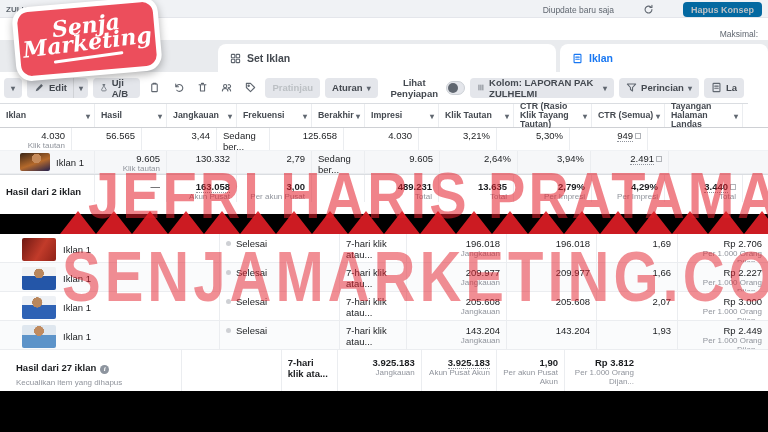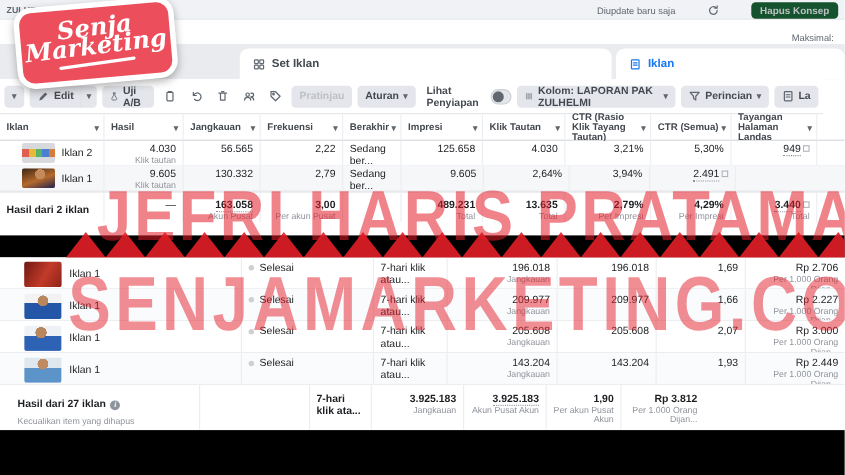--- a/index.html
+++ b/index.html
@@ -5,21 +5,21 @@
   * { margin:0; padding:0; box-sizing:border-box; }
   html,body { width:768px; height:432px; overflow:hidden; }
   body { font-family:"Liberation Sans", sans-serif; background:#fff; position:relative; color:#1c1e21; }
   #stage { position:absolute; inset:0; width:768px; height:432px; overflow:hidden; }
 
   
   .topbar { position:absolute; left:0; top:0; width:768px; height:18px; background:#f0f2f5; border-bottom:1px solid #e4e6eb; }
   .account { position:absolute; left:6px; top:5px; font-size:8px; color:#606770; font-weight:bold; }
   .top-right { position:absolute; right:6px; top:2px; display:flex; align-items:center; gap:25px; }
   .updated { font-size:8.5px; color:#606770; }
-  .btn { display:inline-flex; align-items:center; gap:4px; background:#14532d; border-radius:4px; font-size:9px; font-weight:bold; color:#444950; padding:0 8px; height:15px; cursor:pointer; }
+  .btn { display:inline-flex; align-items:center; gap:4px; background:#0369a1; border-radius:4px; font-size:9px; font-weight:bold; color:#444950; padding:0 8px; height:15px; cursor:pointer; }
   .btn.disabled { color:#bcc0c4; }
   .strip2 { position:absolute; left:0; top:18px; width:768px; height:22px; background:#fff; }
   .maximal { position:absolute; right:10px; top:29px; font-size:8.5px; color:#606770; }
 
   
   .tabsrow { position:absolute; left:0; top:40px; width:768px; height:32px; background:#e9ebee; }
   .tabcard { position:absolute; top:4px; height:28px; background:#fff; border-radius:8px 8px 0 0; display:flex; align-items:center; padding:0 12px; gap:6px; }
   .tab-set { left:218px; width:338px; }
   .tab-ads { left:560px; width:208px; }
   .tablabel { font-size:10.5px; font-weight:bold; color:#444950; }
@@ -29,21 +29,21 @@
   .toolbar { position:absolute; left:0; top:72px; width:748px; height:32px; background:#fff; border-bottom:1px solid #dadde1; display:flex; align-items:center; padding:0 4px; gap:5px; }
   .tb-btn { height:20px; display:inline-flex; align-items:center; gap:4px; background:#e4e6eb; border-radius:4px; padding:0 7px; font-size:9.5px; font-weight:bold; color:#444950; cursor:pointer; }
   .tb-btn.joinL { border-radius:4px 0 0 4px; padding-right:6px; }
   .tb-btn.joinR { border-radius:0 4px 4px 0; border-left:1px solid #d0d2d6; padding:0 5px; }
   .tb-btn.disabled { color:#bcc0c4; }
   .tb-ic { color:#606770; display:inline-flex; padding:0 4px; cursor:pointer; }
   .car::after { content:"▾"; font-size:8px; color:#606770; line-height:1; }
   .spacer { flex:1; }
   .toggle { width:26px; height:14px; border-radius:8px; background:#e4e6eb; border:1px solid #ccd0d5; position:relative; cursor:pointer; }
   .toggle .knob { position:absolute; left:1px; top:1px; width:10px; height:10px; border-radius:50%; background:#606770; }
-  .lihat { font-size:9.5px; color:#444950; font-weight:bold; }
+  .lihat { font-size:9.5px; color:#444950; font-weight:bold;text-align:center; }
 
   svg.ic { width:11px; height:11px; stroke:#606770; fill:none; stroke-width:1.6; stroke-linecap:round; stroke-linejoin:round; }
   svg.ic.filled { fill:#606770; stroke:none; }
 
   
   .t-head { position:absolute; left:0; top:104px; width:768px; height:24px; display:flex; border-bottom:1px solid #ced0d4; background:#fff; }
   .th { font-size:8.8px; font-weight:bold; color:#444950; border-right:1px solid #ebedf0; display:flex; align-items:center; padding:0 4px 0 6px; cursor:pointer; }
   .th .lab { flex:1; line-height:9px; }
   .tr { display:flex; width:768px; }
   .cell { border-right:1px solid #ebedf0; padding:2px 6px; overflow:hidden; }
@@ -292,34 +292,29 @@
         <span class="car"></span>
       </div>
     <div class="th w9">
         <span class="lab">Tayangan Halaman Landas</span>
         <span class="car"></span>
       </div>
     <div class="th w10"></div>
   </div>
 
   <div class="tr row-a">
-    <div class="cell w0 rowflex">
-        <span style="width:14px"></span>
-        <span class="thumb" style="background:linear-gradient(#d7d9dd 30%, rgba(215,217,221,0) 30% 70%, #d7d9dd 70%), linear-gradient(90deg,#e05d4f 0 22%,#e8b83a 22% 42%,#58b368 42% 62%,#4a7fd4 62% 82%,#d77c3c 82%)"></span>
-        <span class="adname">Iklan 2</span>
-      </div>
     <div class="cell w1 num">
         <div class="v">4.030</div>
         <div class="sub">Klik tautan</div>
       </div>
     <div class="cell w2 num">
         <div class="v">56.565</div>
       </div>
     <div class="cell w3 num">
-        <div class="v">2,22</div>
+        <div class="v">3,44</div>
       </div>
     <div class="cell w4">
         <div class="v">Sedang ber...</div>
       </div>
     <div class="cell w5 num">
         <div class="v">125.658</div>
       </div>
     <div class="cell w6 num">
         <div class="v">4.030</div>
       </div>

